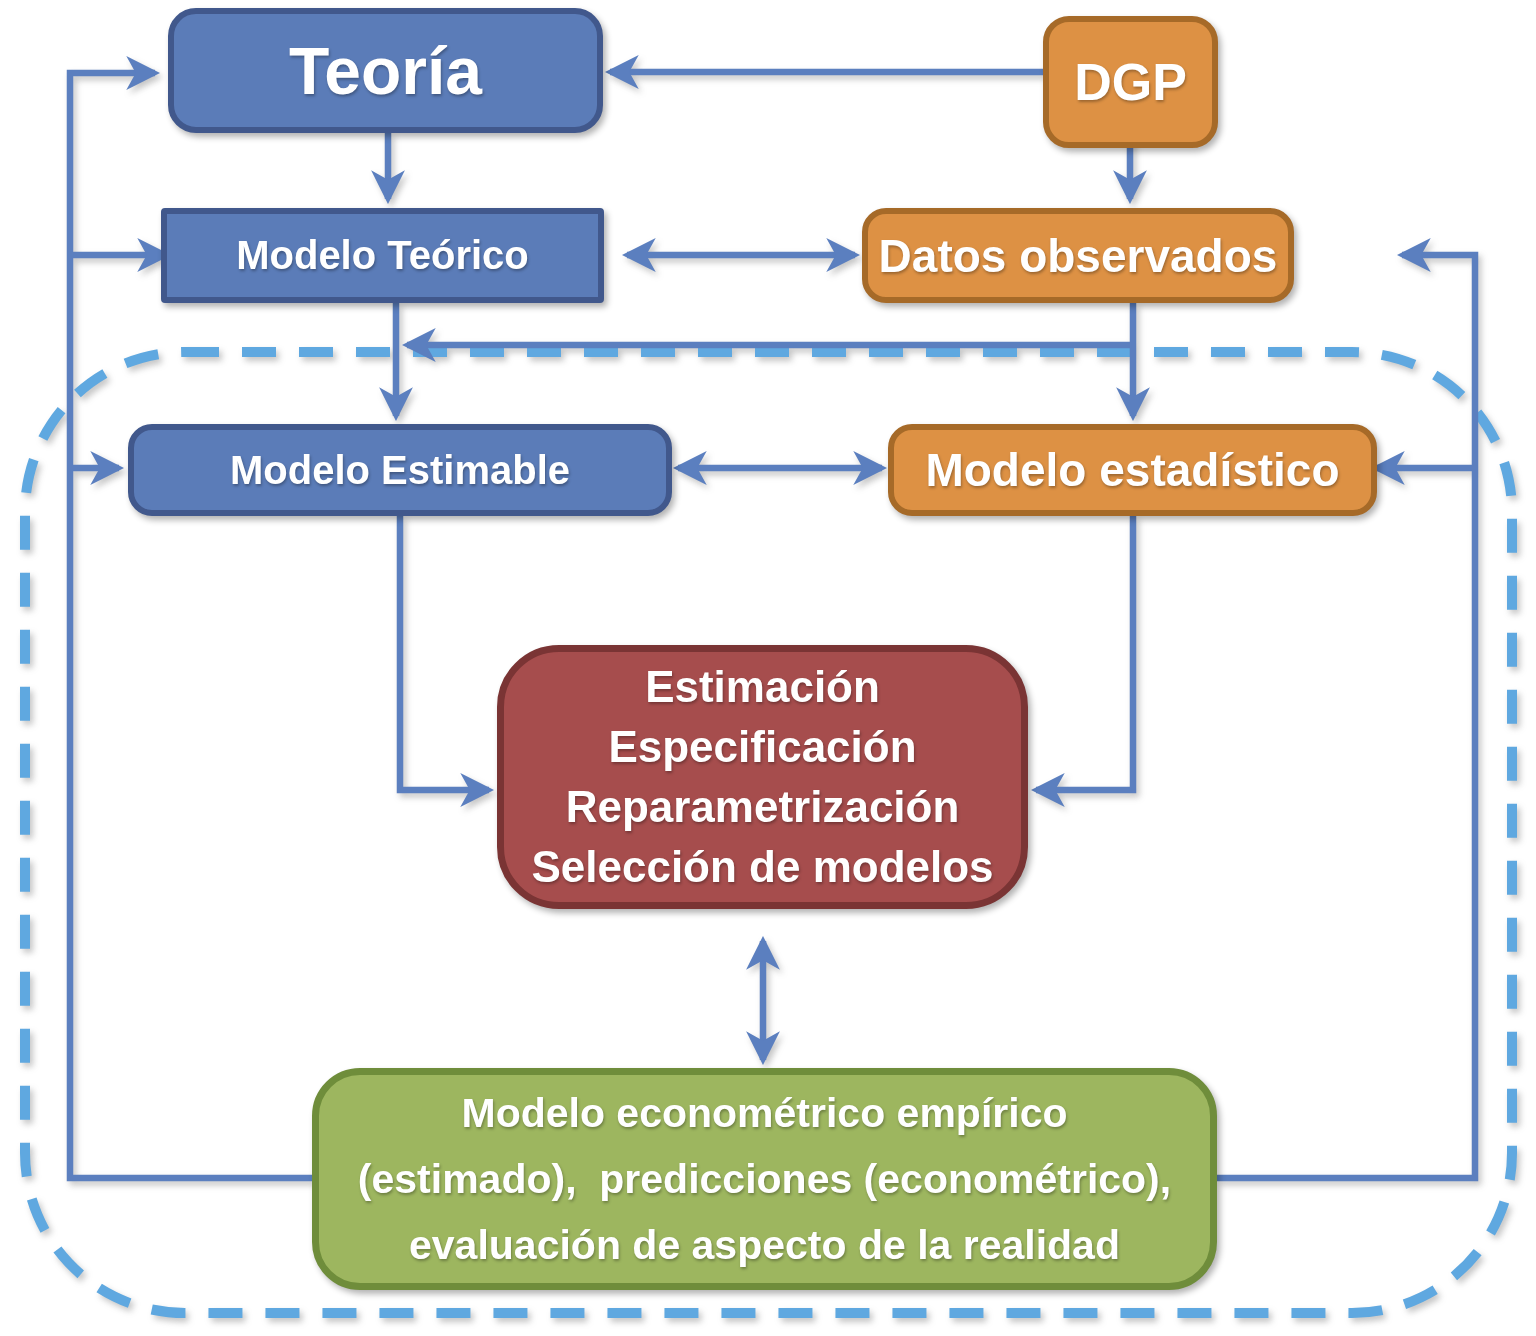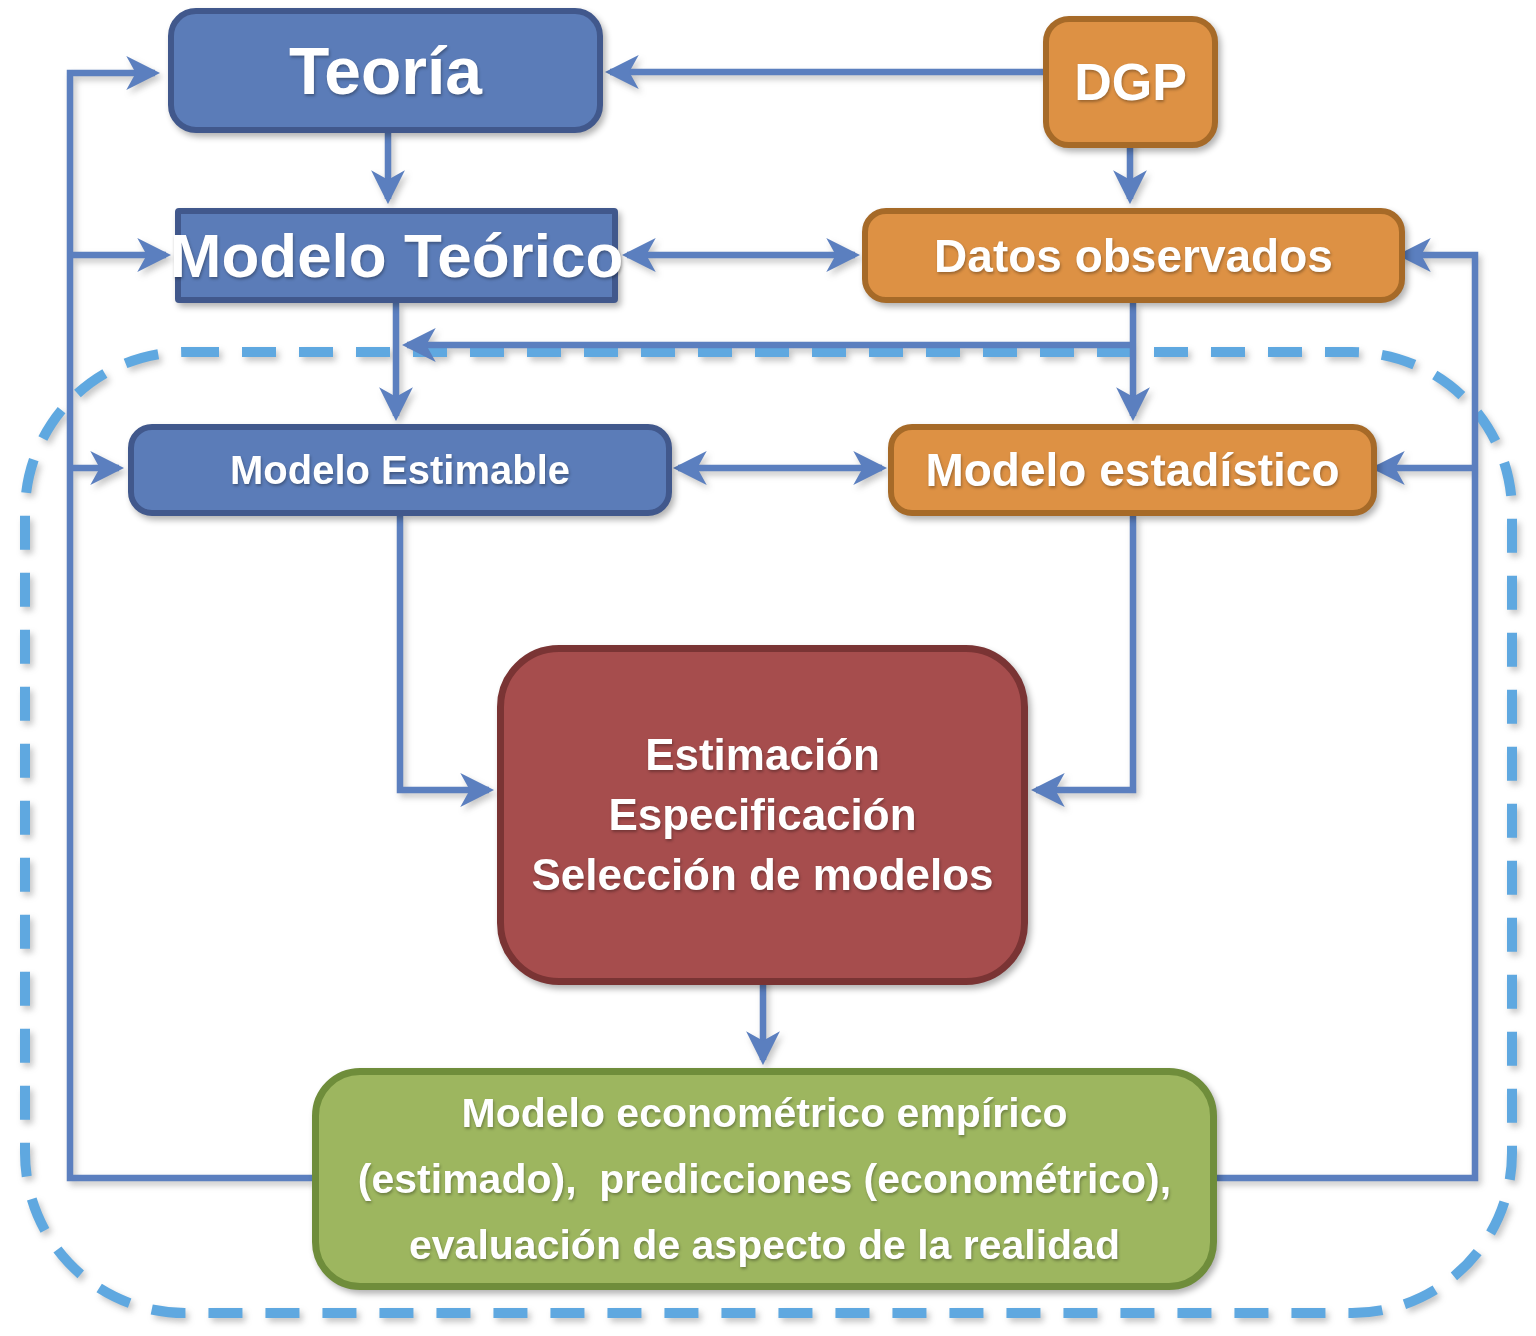--- a/index.html
+++ b/index.html
@@ -50,25 +50,25 @@
     box-sizing: border-box;
   }
   .box .box-line, .box .box-label { white-space: pre; }
   .box-blue   { background: var(--blue-fill,  #5B7CB8); border: 6px solid var(--blue-border,  #41588C); }
   .box-orange { background: var(--orange-fill,#DD9144); border: 6px solid var(--orange-border,#A66A28); }
   .box-red    { background: var(--red-fill,   #A64D4D); border: 7px solid var(--red-border,   #7A3434); }
   .box-green  { background: var(--green-fill, #9DB65F); border: 7px solid var(--green-border, #6F8D3B); }
 
   .teoria             { left:168px;  top:8px;    width:435px; height:125px; border-radius:28px; font-size:66px; }
   .dgp                { left:1043px; top:16px;   width:175px; height:132px; border-radius:26px; font-size:52px; }
-  .modelo-teorico     { left:175px;  top:208px;  width:443px; height:95px;  border-radius:4px; font-size:62px; }
-  .datos-observados   { left:862px;  top:208px;  width:543px; height:95px;  border-radius:24px; font-size:46px; }
+  .modelo-teorico     { left:161px;  top:208px;  width:443px; height:95px;  border-radius:4px; font-size:40px; }
+  .datos-observados   { left:862px;  top:208px;  width:432px; height:95px;  border-radius:24px; font-size:46px; }
   .modelo-estimable   { left:128px;  top:424px;  width:544px; height:92px;  border-radius:24px; font-size:40px; }
   .modelo-estadistico { left:888px;  top:424px;  width:489px; height:92px;  border-radius:24px; font-size:46px;align-items:center; }
-  .procesos           { left:497px;  top:645px;  width:531px; height:340px; border-radius:62px; font-size:44px; line-height:60px; }
+  .procesos           { left:497px;  top:645px;  width:531px; height:264px; border-radius:62px; font-size:44px; line-height:60px; }
   .resultado          { left:312px;  top:1068px; width:905px; height:222px; border-radius:48px; font-size:41px; line-height:66px; }
 </style>
 </head>
 <body>
 
 <div class="canvas">
 
   <svg class="connectors" viewBox="0 0 1536 1336" xmlns="http://www.w3.org/2000/svg">
     <defs>
       <marker id="ah" viewBox="0 0 10 10" refX="8.5" refY="5" markerWidth="5.2" markerHeight="5.2" orient="auto">
@@ -131,20 +131,21 @@
     <span class="box-label">Modelo Estimable</span>
   </div>
 
   <div class="box box-orange modelo-estadistico">
     <span class="box-label">Modelo estadístico</span>
   </div>
 
   <div class="box box-red procesos">
     <div class="box-line">Estimación</div>
     <div class="box-line">Especificación</div>
+    <div class="box-line">Reparametrización</div>
     <div class="box-line">Selección de modelos</div>
   </div>
 
   <div class="box box-green resultado">
     <div class="box-line">Modelo econométrico empírico</div>
     <div class="box-line">(estimado),  predicciones (econométrico),</div>
     <div class="box-line">evaluación de aspecto de la realidad</div>
   </div>
 
 </div>

